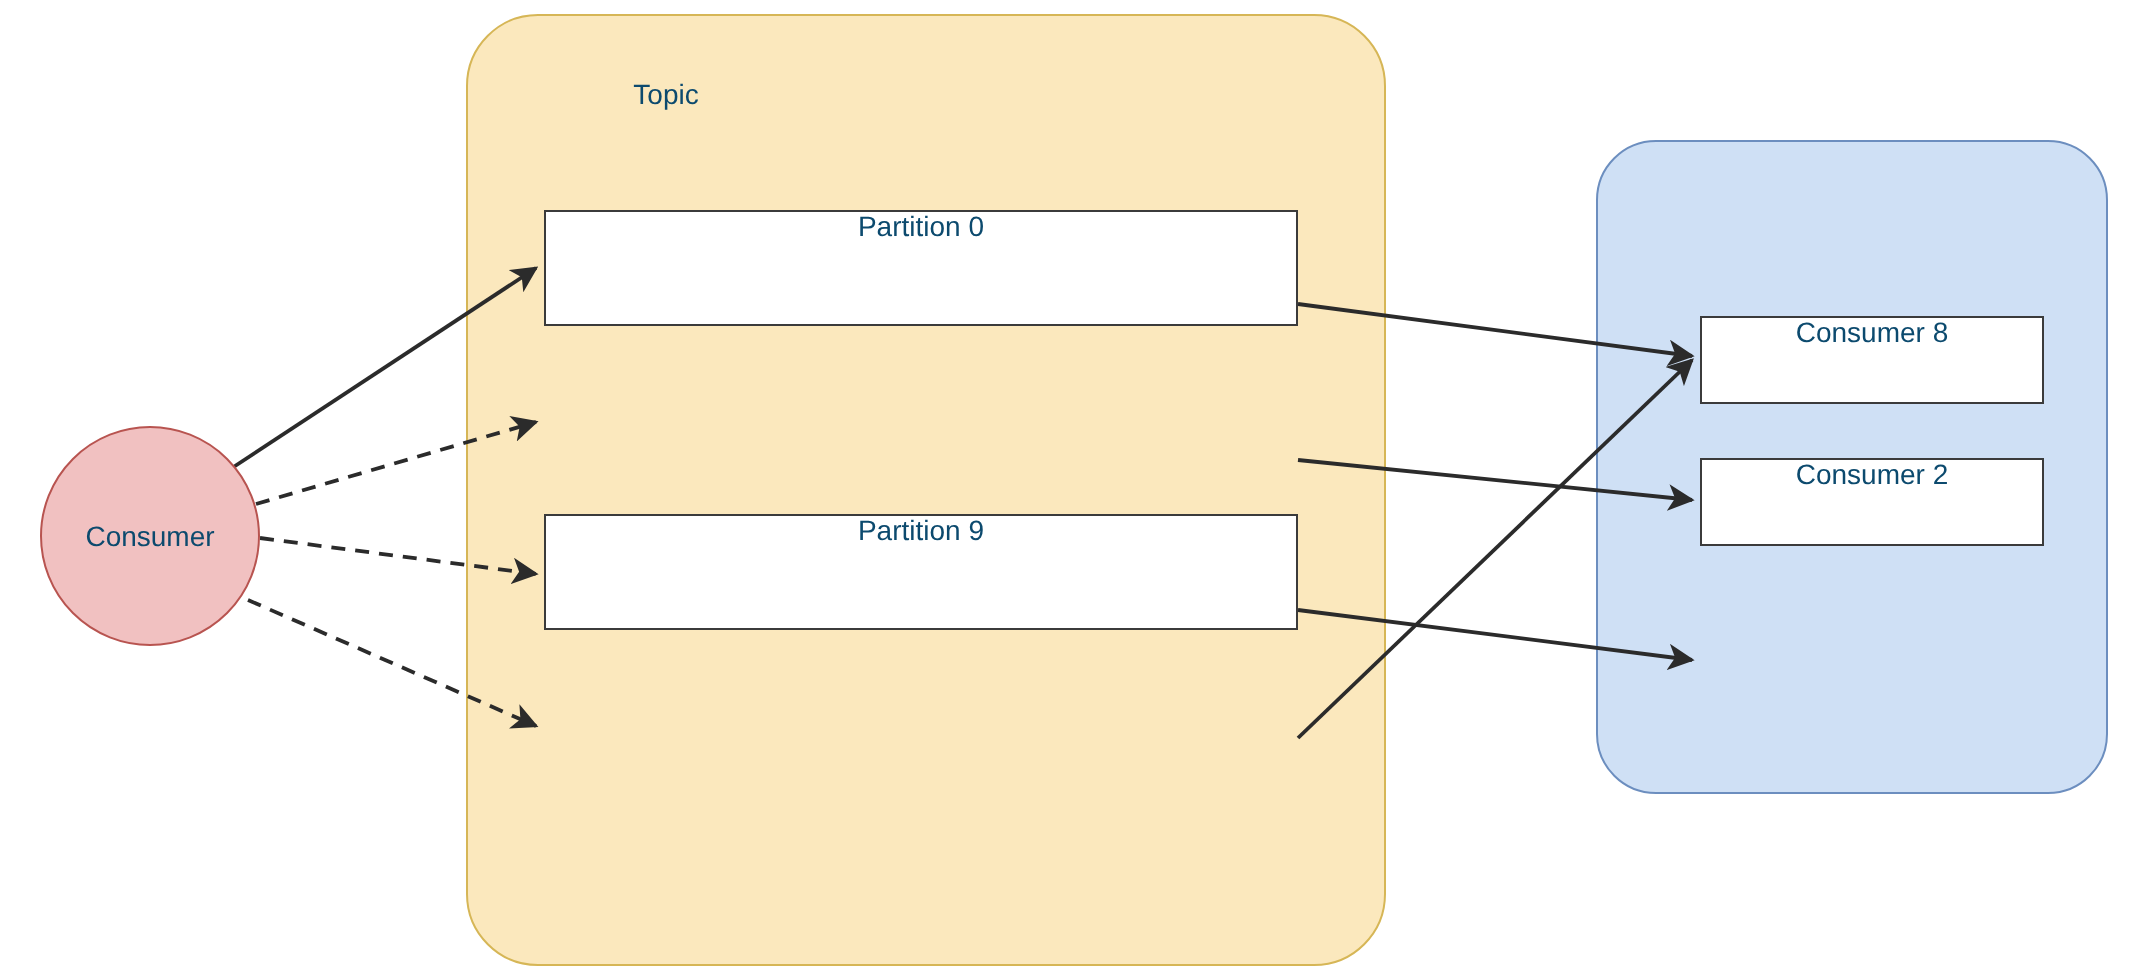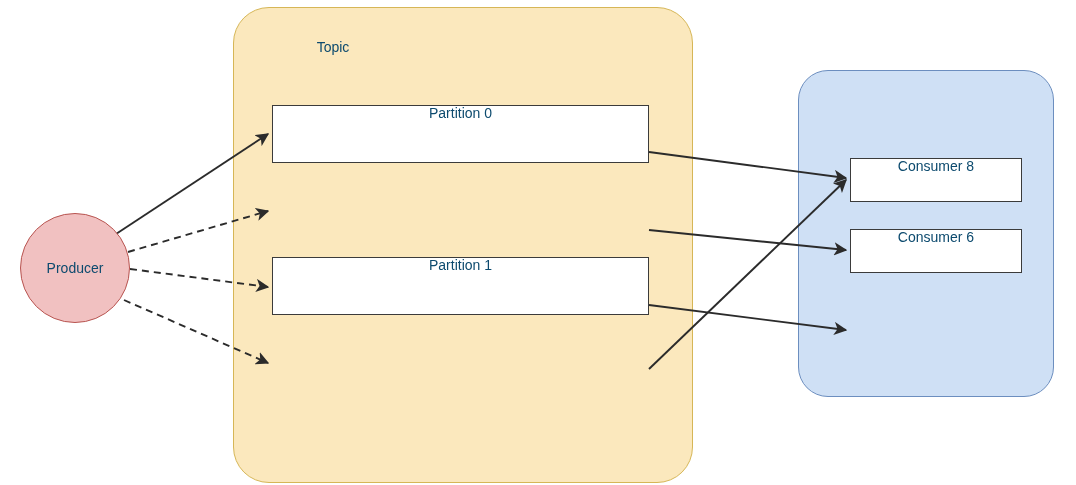--- a/index.html
+++ b/index.html
@@ -145,30 +145,30 @@
     <path d="M 649 152 L 846 178" fill="none" stroke="#2b2b2b" stroke-width="1.9" marker-end="url(#arrow)"></path>
 
     <path d="M 649 230 L 846 250" fill="none" stroke="#2b2b2b" stroke-width="1.9" marker-end="url(#arrow)"></path>
 
     <path d="M 649 305 L 846 330" fill="none" stroke="#2b2b2b" stroke-width="1.9" marker-end="url(#arrow)"></path>
 
     <path d="M 649 369 L 846 180" fill="none" stroke="#2b2b2b" stroke-width="1.9" marker-end="url(#arrow)"></path>
   </svg>
 
   <div id="producer">
-    <span class="node-label">Producer</span>
+    <span class="node-label">Consumer</span>
   </div>
 
   <div id="partition-0" class="box partition">
     <span class="node-label">Partition 0</span>
   </div>
   <div id="partition-2" class="box partition">
-    <span class="node-label">Partition 1</span>
+    <span class="node-label">Partition 9</span>
   </div>
 
   <div id="consumer-1" class="box consumer">
     <span class="node-label">Consumer 8</span>
   </div>
   <div id="consumer-2" class="box consumer">
-    <span class="node-label">Consumer 6</span>
+    <span class="node-label">Consumer 2</span>
   </div>
 
 </div>
 
 </body></html>

